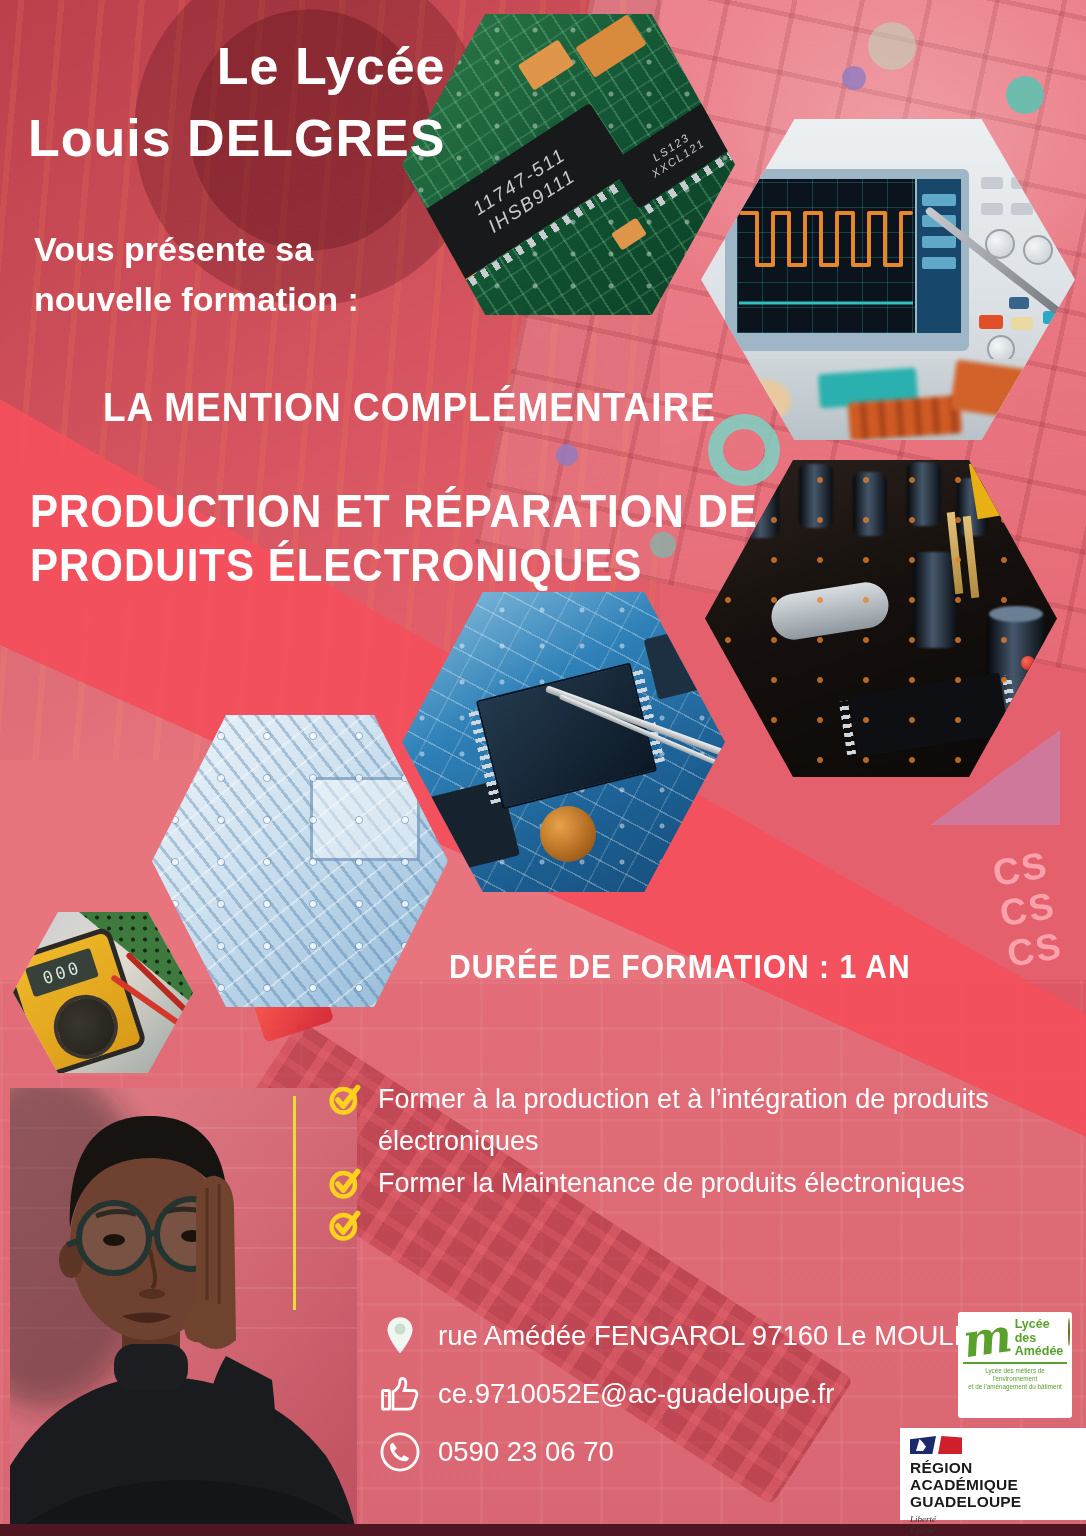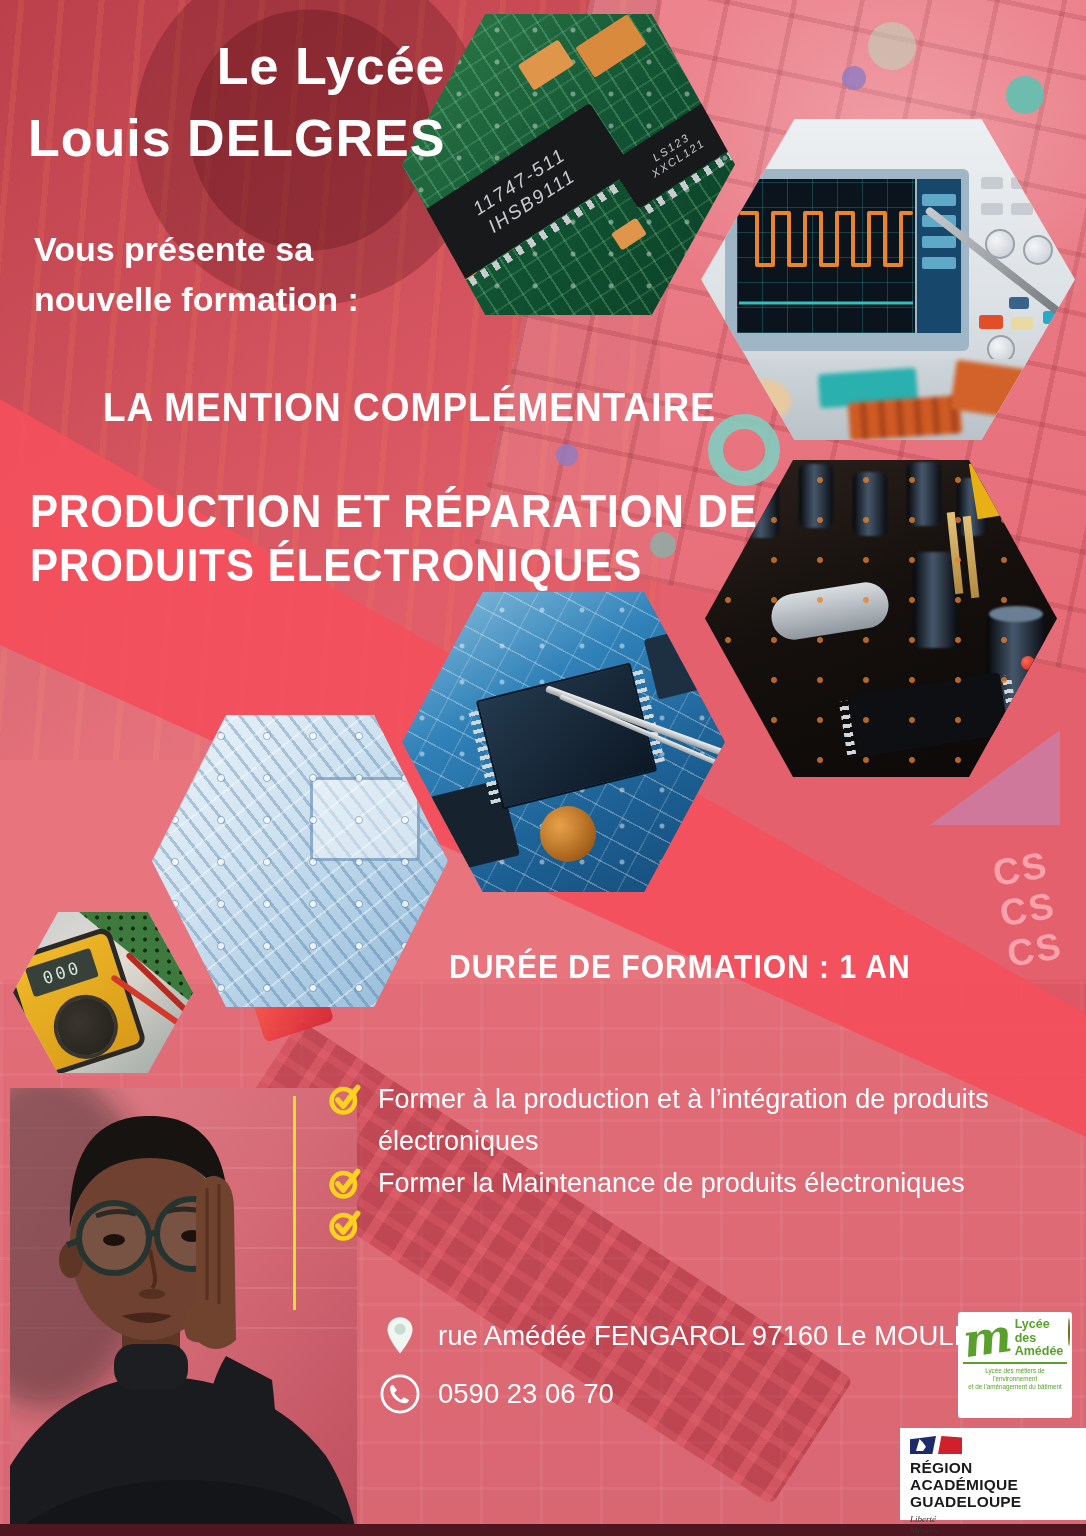--- a/index.html
+++ b/index.html
@@ -415,20 +415,30 @@
       <span class="c-icon">
         <svg viewBox="0 0 24 32" width="30" height="40">
             <path d="M12 1 C6 1 2 5.5 2 11 c0 7 10 19 10 19 s10-12 10-19 C22 5.5 18 1 12 1 z" fill="#f2f6f2"></path>
             <circle cx="12" cy="10.5" r="4.5" fill="#c9dcd0"></circle>
           </svg>
       </span>
       <span class="c-text">rue Amédée FENGAROL 97160 Le MOULE</span>
     </div>
     <div class="c-row">
       <span class="c-icon">
+        <svg viewBox="0 0 36 32" width="42" height="38" fill="none" stroke="#fff" stroke-width="2.4">
+          <rect x="3" y="13" width="6" height="16" rx="1"></rect>
+          <path d="M12,29 V14 C16,12 18,8 18,4.5 c0-2.4 3.6-2.4 4.6,0 1,2.4 0,6-1,8.5 h8 c2.2,0 3.4,2 2.8,4 l-3,9 c-.5,1.8-2.2,3-4.2,3 z"></path>
+          <line x1="6" y1="17" x2="6" y2="18"></line>
+        </svg>
+      </span>
+      <span class="c-text">ce.9710052E@ac-guadeloupe.fr</span>
+    </div>
+    <div class="c-row">
+      <span class="c-icon">
         <svg viewBox="0 0 36 36" width="42" height="42">
           <circle cx="18" cy="18" r="15.5" fill="none" stroke="#fff" stroke-width="2.4"></circle>
           <path d="M12 10 c-1.5 .5-2.5 1.5-2.5 3 0 7 7 13 13 13 1.8 0 2.8-1.2 3.2-2.8 l-4.4-2.4 -2.2 2.2 c-2.6-1.2-4.8-3.4-6-6 l2.3-2.2 z" fill="#fff"></path>
         </svg>
       </span>
       <span class="c-text">0590 23 06 70</span>
     </div>
   </div>
 
   <div class="abs logo-lycee">
@@ -448,19 +458,19 @@
 
   <div class="abs logo-region">
     <div class="flag">
         <span class="b"></span>
         <span class="r"></span>
       </div>
     <div class="rg-name">RÉGION ACADÉMIQUE</div>
     <div class="rg-name">GUADELOUPE</div>
     <div class="rg-motto">
       <div>Liberté</div>
-      <div>Métiers</div>
+      <div>Égalité</div>
       <div>Fraternité</div>
     </div>
   </div>
 
   <div class="abs bottom-bar"></div>
 </div>
 
 </body></html>

